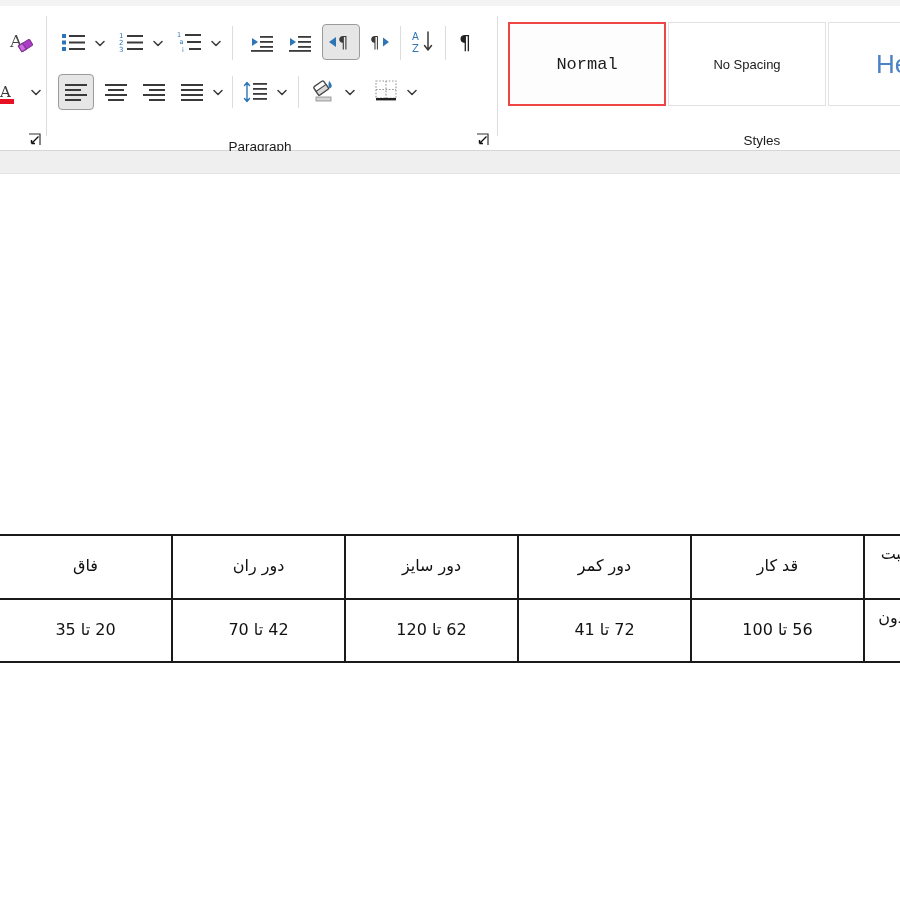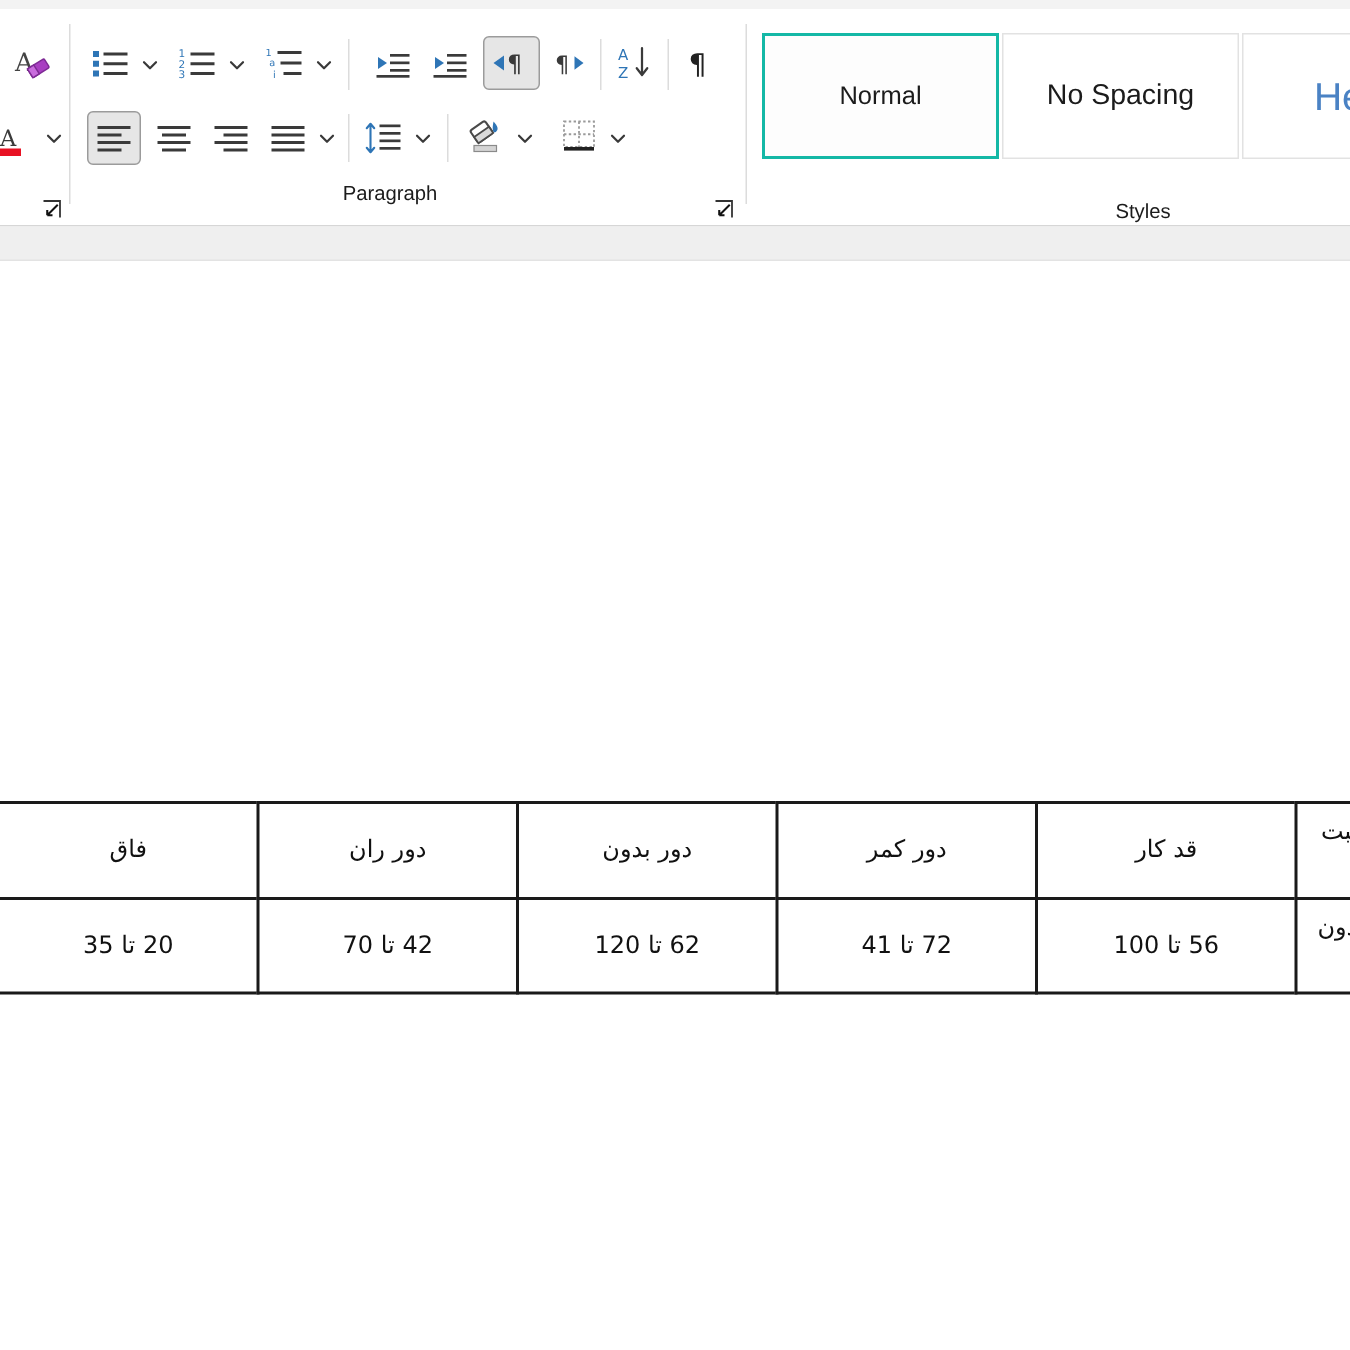--- a/index.html
+++ b/index.html
@@ -96,29 +96,30 @@
     background: #ffffff;
     border: 1px solid #e2e2e2;
     display: flex;
     align-items: center;
     justify-content: center;
     cursor: pointer;
     overflow: hidden;
     margin-right: 2px;
   }
   .style-card.selected {
-    border: 2px solid #14b8a6;
+    border: 2px solid #ef4444;
     background: #fdfdfd;
+    font-family: Liberation Mono, monospace;
   }
   .style-card .label-normal {
     font-size: 17px;
     color: #1b1b1b;
   }
   .style-card .label-nospacing {
-    font-size: 19px;
+    font-size: 13px;
     color: #1b1b1b;
   }
   .style-card .label-heading {
     font-size: 26px;
     color: #4a82c4;
     white-space: nowrap;
   }
 
   
   .doc-gap {
@@ -386,21 +387,21 @@
         <line x1="3" y1="11.5" x2="23" y2="11.5" stroke="#9a9a9a" stroke-width="1.2" stroke-dasharray="1.6 1.6"></line>
         <rect x="3" y="20" width="20" height="2.4" fill="#222"></rect>
       </svg>
     </div>
     <div class="chev" style="left:404px; top:74px;">
       <svg width="10" height="7" viewBox="0 0 10 7">
         <path d="M1 1.5 L5 5.5 L9 1.5" fill="none" stroke="#3a3a3a" stroke-width="1.5" stroke-linecap="round" stroke-linejoin="round"></path>
       </svg>
     </div>
 
-    <div class="grp-label" style="left:170px; top:115px; width:180px;">Paragraph</div>
+    <div class="grp-label" style="left:170px; top:133px; width:180px;">Paragraph</div>
     <div class="dlg-launcher" style="left:476px; top:127px;">
       <svg width="14" height="14" viewBox="0 0 14 14">
         <path d="M1 1 H12 V12" fill="none" stroke="#333" stroke-width="1.2"></path>
         <path d="M10.5 3.5 L3.5 10.5 M3.5 10.5 H7 M3.5 10.5 V7" fill="none" stroke="#111" stroke-width="1.4"></path>
       </svg>
     </div>
 
     <div class="grp-sep" style="left:497px; top:10px; height:120px;"></div>
 
     <div class="styles-gallery">
@@ -422,21 +423,21 @@
   <div class="doc-gap"></div>
 
   <div class="doc-page">
 
     <table class="size-table">
       <tbody>
         <tr>
           <td class="col-last">اندازه ها به نسبت سایز</td>
           <td class="col-mid">قد کار</td>
           <td class="col-mid">دور کمر</td>
-          <td class="col-mid">دور بدون</td>
+          <td class="col-mid">دور سایز</td>
           <td class="col-mid">دور ران</td>
           <td class="col-first">فاق</td>
         </tr>
         <tr>
           <td class="col-last">با کشسانی و بدون کشسانی</td>
           <td class="col-mid">56 تا 100</td>
           <td class="col-mid">72 تا 41</td>
           <td class="col-mid">62 تا 120</td>
           <td class="col-mid">42 تا 70</td>
           <td class="col-first">20 تا 35</td>

